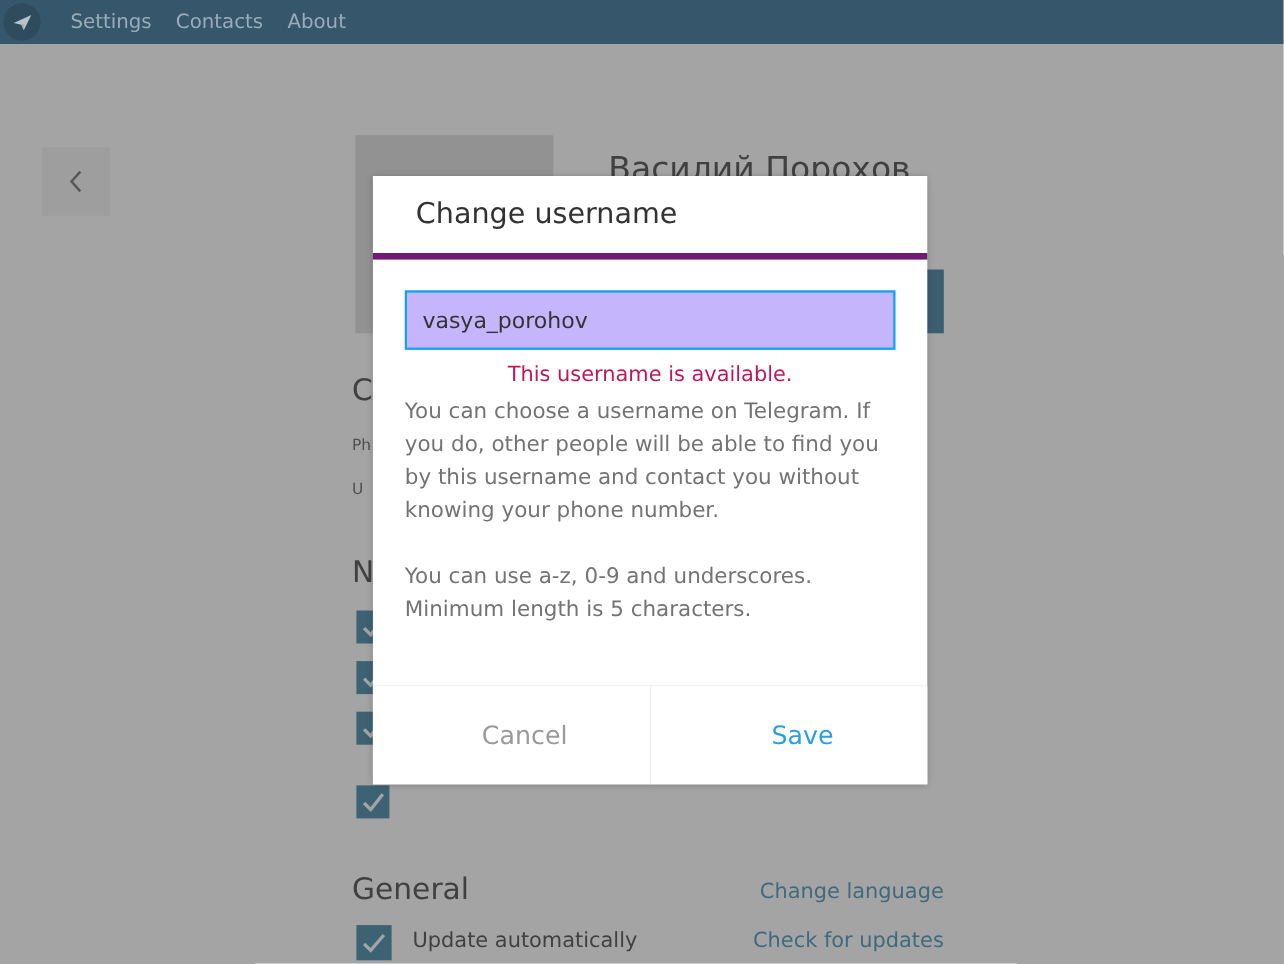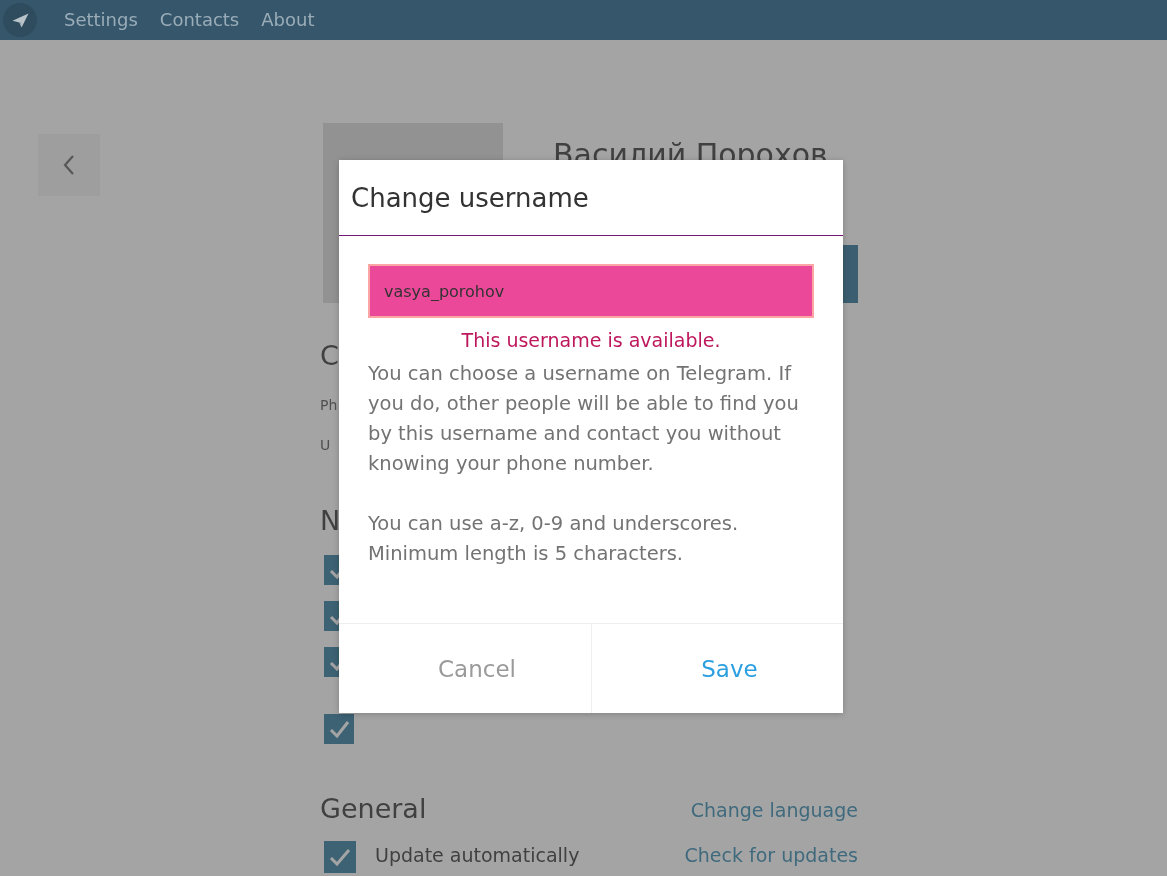--- a/index.html
+++ b/index.html
@@ -204,41 +204,41 @@
     z-index: 100;
     display: flex;
     flex-direction: column;
     box-shadow: 0 1px 6px rgba(0,0,0,0.22);
   }
   .dialog-header {
     height: 76px;
     flex: 0 0 auto;
     display: flex;
     align-items: center;
-    padding-left: 12px;
-    border-bottom: 1px solid #701a75;
+    padding-left: 39px;
+    border-bottom: 6px solid #701a75;
   }
   .dialog-title {
     font-size: 26px;
     color: #333333;
     white-space: nowrap;
   }
   .dialog-body {
     flex: 1 1 auto;
     padding: 28px 29px 0 29px;
     overflow: hidden;
   }
   .username-input {
     display: block;
     width: 446px;
     height: 54px;
-    border: 2px solid #fca5a5;
-    background: #ec4899;
+    border: 2px solid #0ea5e9;
+    background: #c4b5fd;
     font-family: inherit;
-    font-size: 16px;
+    font-size: 20px;
     color: #333333;
     padding: 0 14px;
     outline: none;
   }
   .availability {
     margin-top: 11px;
     text-align: center;
     font-size: 19px;
     color: #be185d;
     white-space: nowrap;

